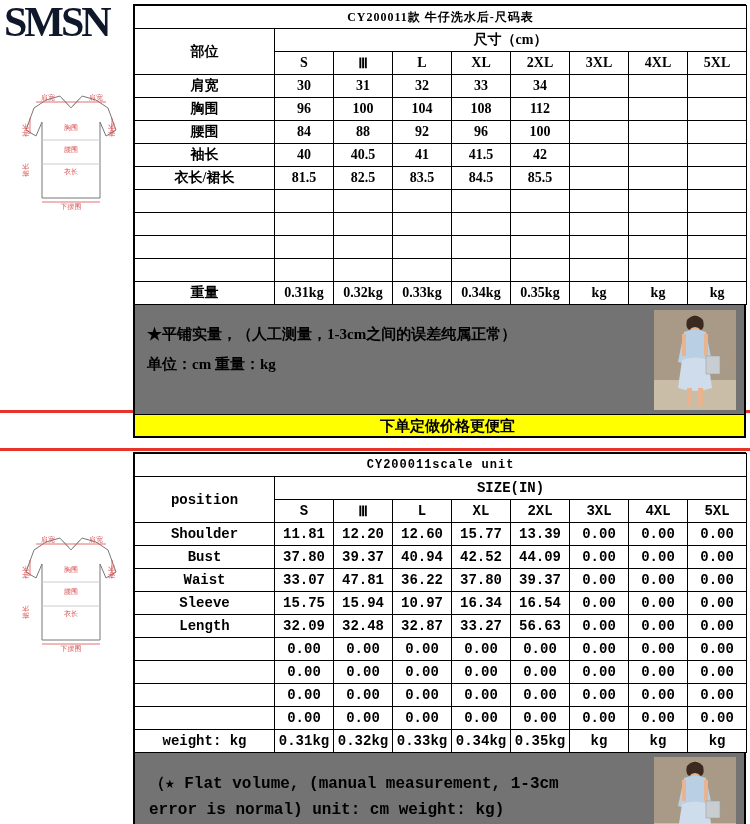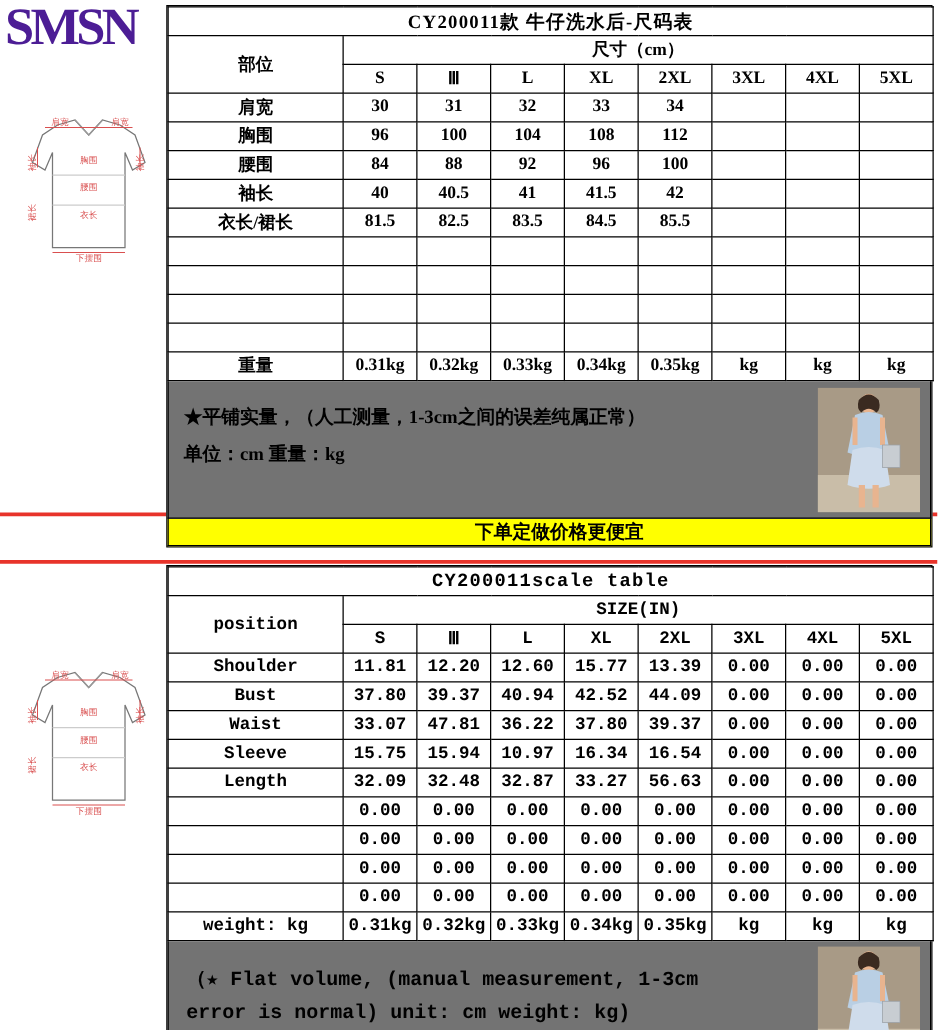--- a/index.html
+++ b/index.html
@@ -24,21 +24,21 @@
   
   .logo {
     position: absolute;
     left: 4px;
     top: 0px;
     font-family: "Liberation Serif", serif;
     font-size: 42px;
     font-weight: bold;
     letter-spacing: -3px;
     line-height: 44px;
-    color: #4c1d95;
+    color: #0f172a;
   }
 
   
   .illus {
     position: absolute;
     width: 130px;
   }
   .illus svg { display: block; }
 
   
@@ -59,21 +59,21 @@
     vertical-align: middle;
     font-weight: bold;
     padding: 0;
     background: #fff;
   }
   .cn td, .cn th { font-family: "Liberation Serif", serif; }
   .en td, .en th { font-family: "Liberation Mono", monospace; }
 
   .title-row td {
     height: 22px;
-    font-size: 15px;
+    font-size: 12px;
     letter-spacing: 1px;
   }
   .sub-row td { height: 22px; font-size: 14px; }
   .hdr-row td { height: 22px; font-size: 14px; }
   .data-row td { height: 22px; font-size: 14px; }
   .blank-row td { height: 22px; }
 
   
   .note {
     border: 1px solid #000;
@@ -373,21 +373,21 @@
           <col style="width:59px">
         <col style="width:59px">
           <col style="width:59px">
           <col style="width:59px">
         <col style="width:59px">
           <col style="width:59px">
           <col style="width:59px">
       </colgroup>
       <tbody>
         <tr class="title-row">
-          <td colspan="9">CY200011scale table</td>
+          <td colspan="9">CY200011scale unit</td>
         </tr>
         <tr class="sub-row">
           <td rowspan="2">position</td>
           <td colspan="8">SIZE(IN)</td>
         </tr>
         <tr class="hdr-row">
           <td>S</td>
           <td>Ⅲ</td>
           <td>L</td>
           <td>XL</td>

